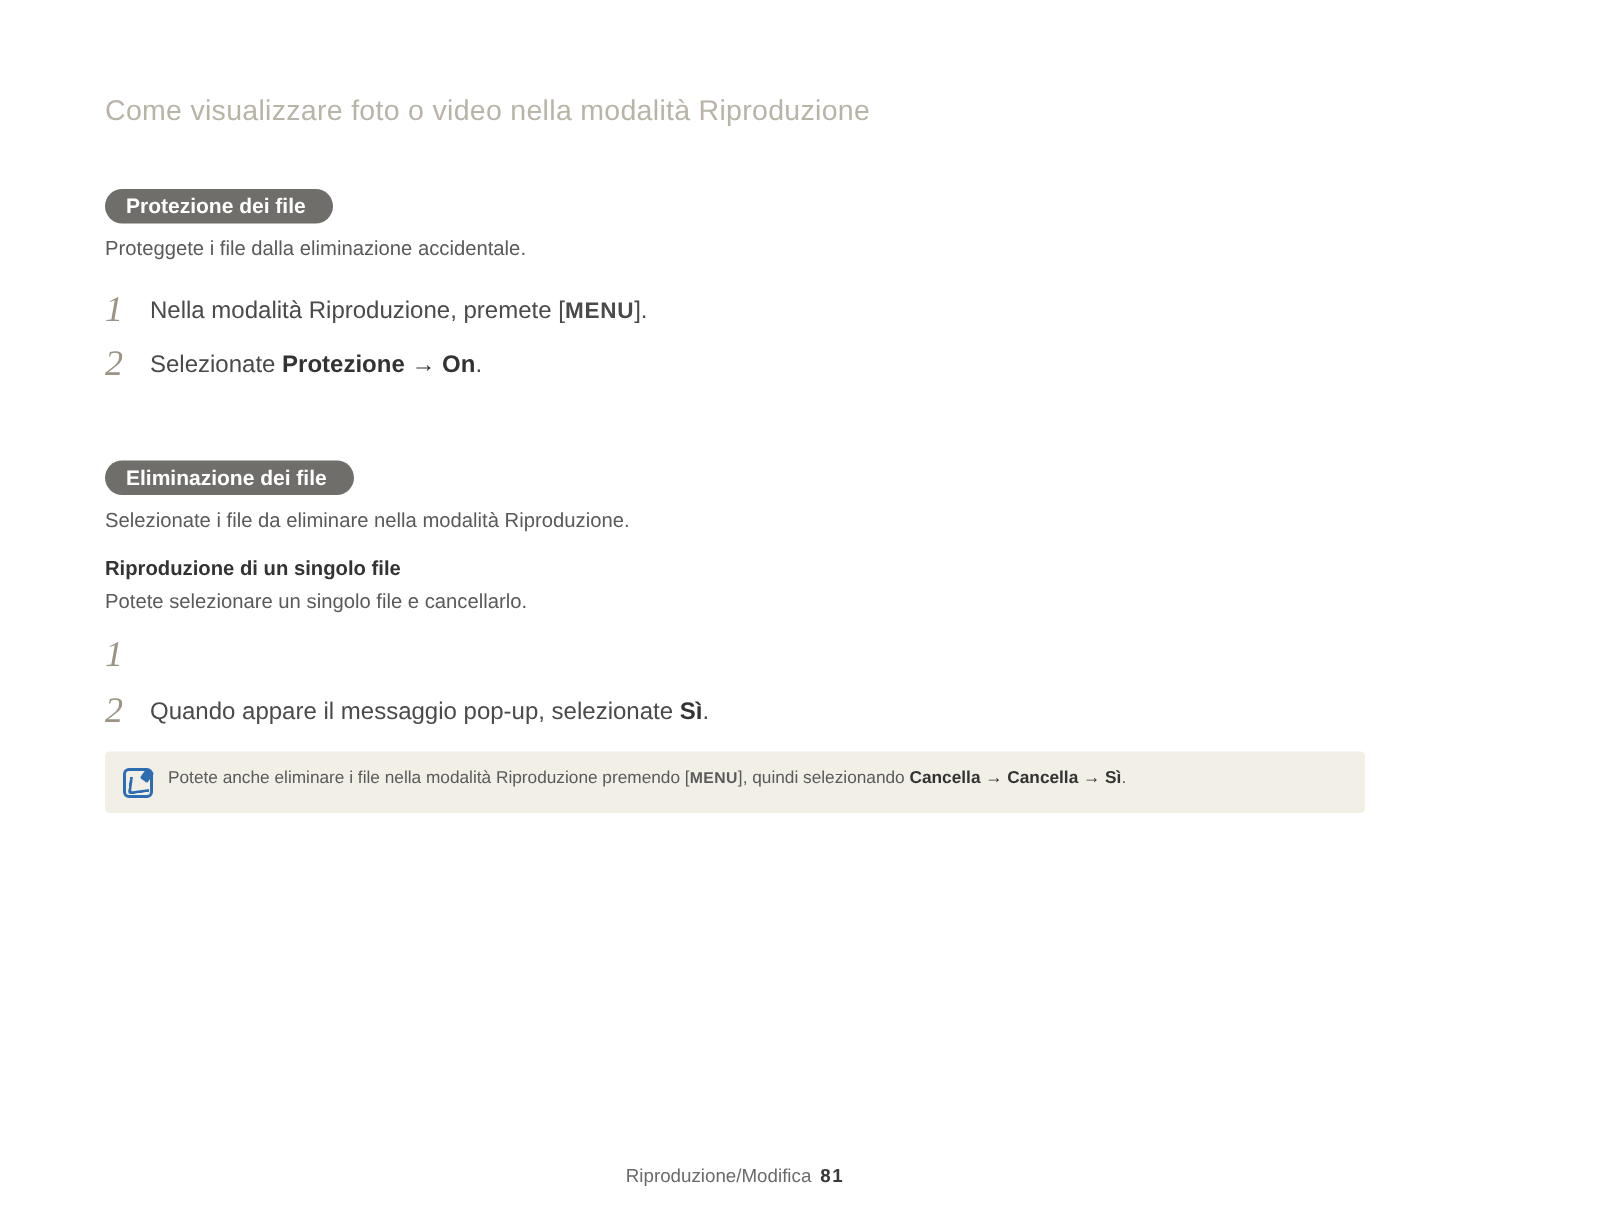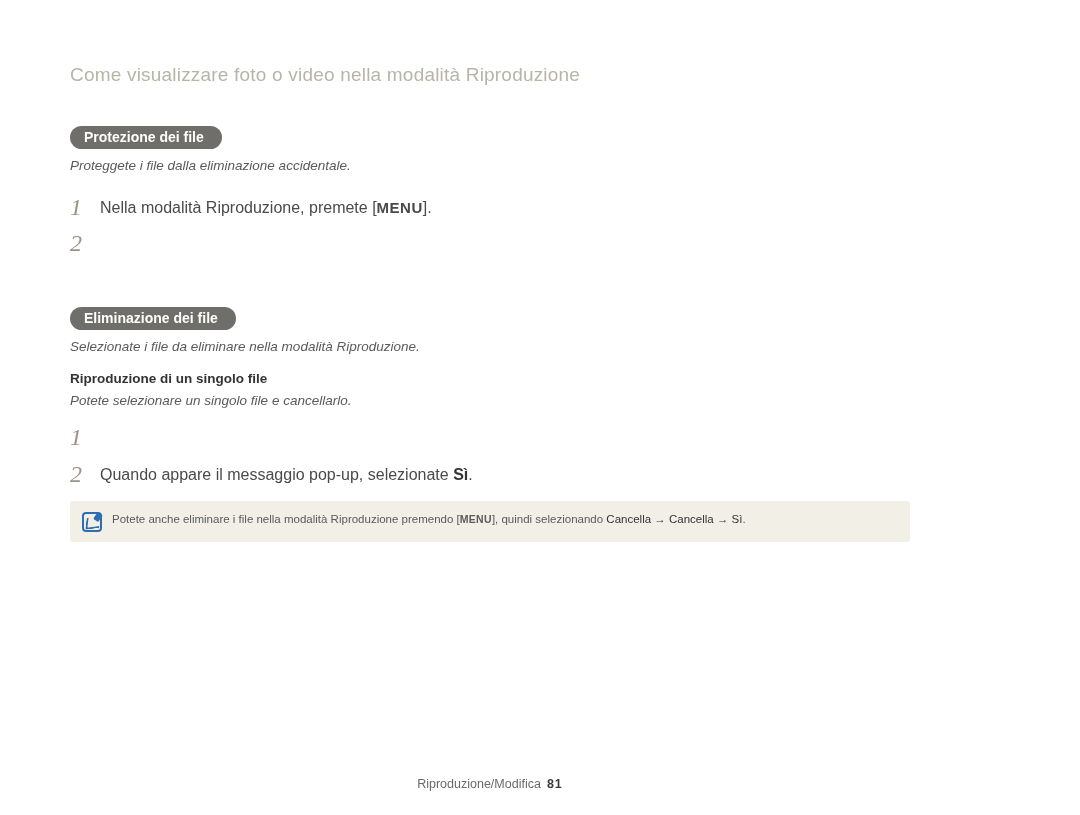--- a/index.html
+++ b/index.html
@@ -11,21 +11,21 @@
   .lozenge {
     display: inline-block;
     background: #6f6e6a;
     color: #ffffff;
     font-size: 14px;
     font-weight: 600;
     padding: 3px 18px 4px 14px;
     border-radius: 12px;
     margin-bottom: 8px;
   }
-  .subtext { font-size: 13.5px; color: #5a5a5a; margin-bottom: 18px; line-height: 1.4; font-style: italic; }
+  .subtext { font-size: 13.5px; color: #5a5a5a; margin-bottom: 18px; line-height: 1.4; }
   .subheading { font-size: 13.5px; font-weight: 700; color: #333; margin-top: 12px; margin-bottom: 6px; }
   .step { display: flex; align-items: flex-start; margin-bottom: 10px; }
   .step-num {
     font-family: Georgia, 'Times New Roman', serif;
     font-style: italic;
     font-size: 24px;
     color: #9b9484;
     width: 24px;
     flex: none;
     line-height: 1.1;
@@ -74,21 +74,21 @@
   .note-icon::after {
     content: "";
     position: absolute;
     right: -1px; top: -1px;
     width: 6px; height: 8px;
     background: #2f6db3;
     transform: rotate(35deg);
     border-radius: 1px;
   }
   .note-text { font-size: 11.5px; color: #5a5a5a; line-height: 1.5; }
-  .note-text .bold { font-weight: 400; color: #333; }
+  .note-text .bold { font-weight: 700; color: #333; }
   .note-text .menu-inline {
     font-weight: 900;
     letter-spacing: 0.3px;
     font-size: 10.5px;
   }
   .footer {
     position: absolute;
     left: 0; right: 0; bottom: 24px;
     text-align: center;
     font-size: 12.5px;
@@ -111,20 +111,23 @@
 
       <div class="step">
         <div class="step-num">1</div>
         <div class="step-text">
           <span>Nella modalità Riproduzione, premete [</span><span class="menu-label">MENU</span><span>].</span>
         </div>
       </div>
 
       <div class="step">
         <div class="step-num">2</div>
+        <div class="step-text">
+          <span>Selezionate </span><span class="bold">Protezione → On</span><span>.</span>
+        </div>
       </div>
 
     </div>
 
     <div class="col">
       <div class="lozenge">Eliminazione dei file</div>
       <div class="subtext" style="margin-bottom:14px;">Selezionate i file da eliminare nella modalità Riproduzione.</div>
 
       <div class="subheading">Riproduzione di un singolo file</div>
       <div class="subtext" style="margin-bottom:14px;">Potete selezionare un singolo file e cancellarlo.</div>

